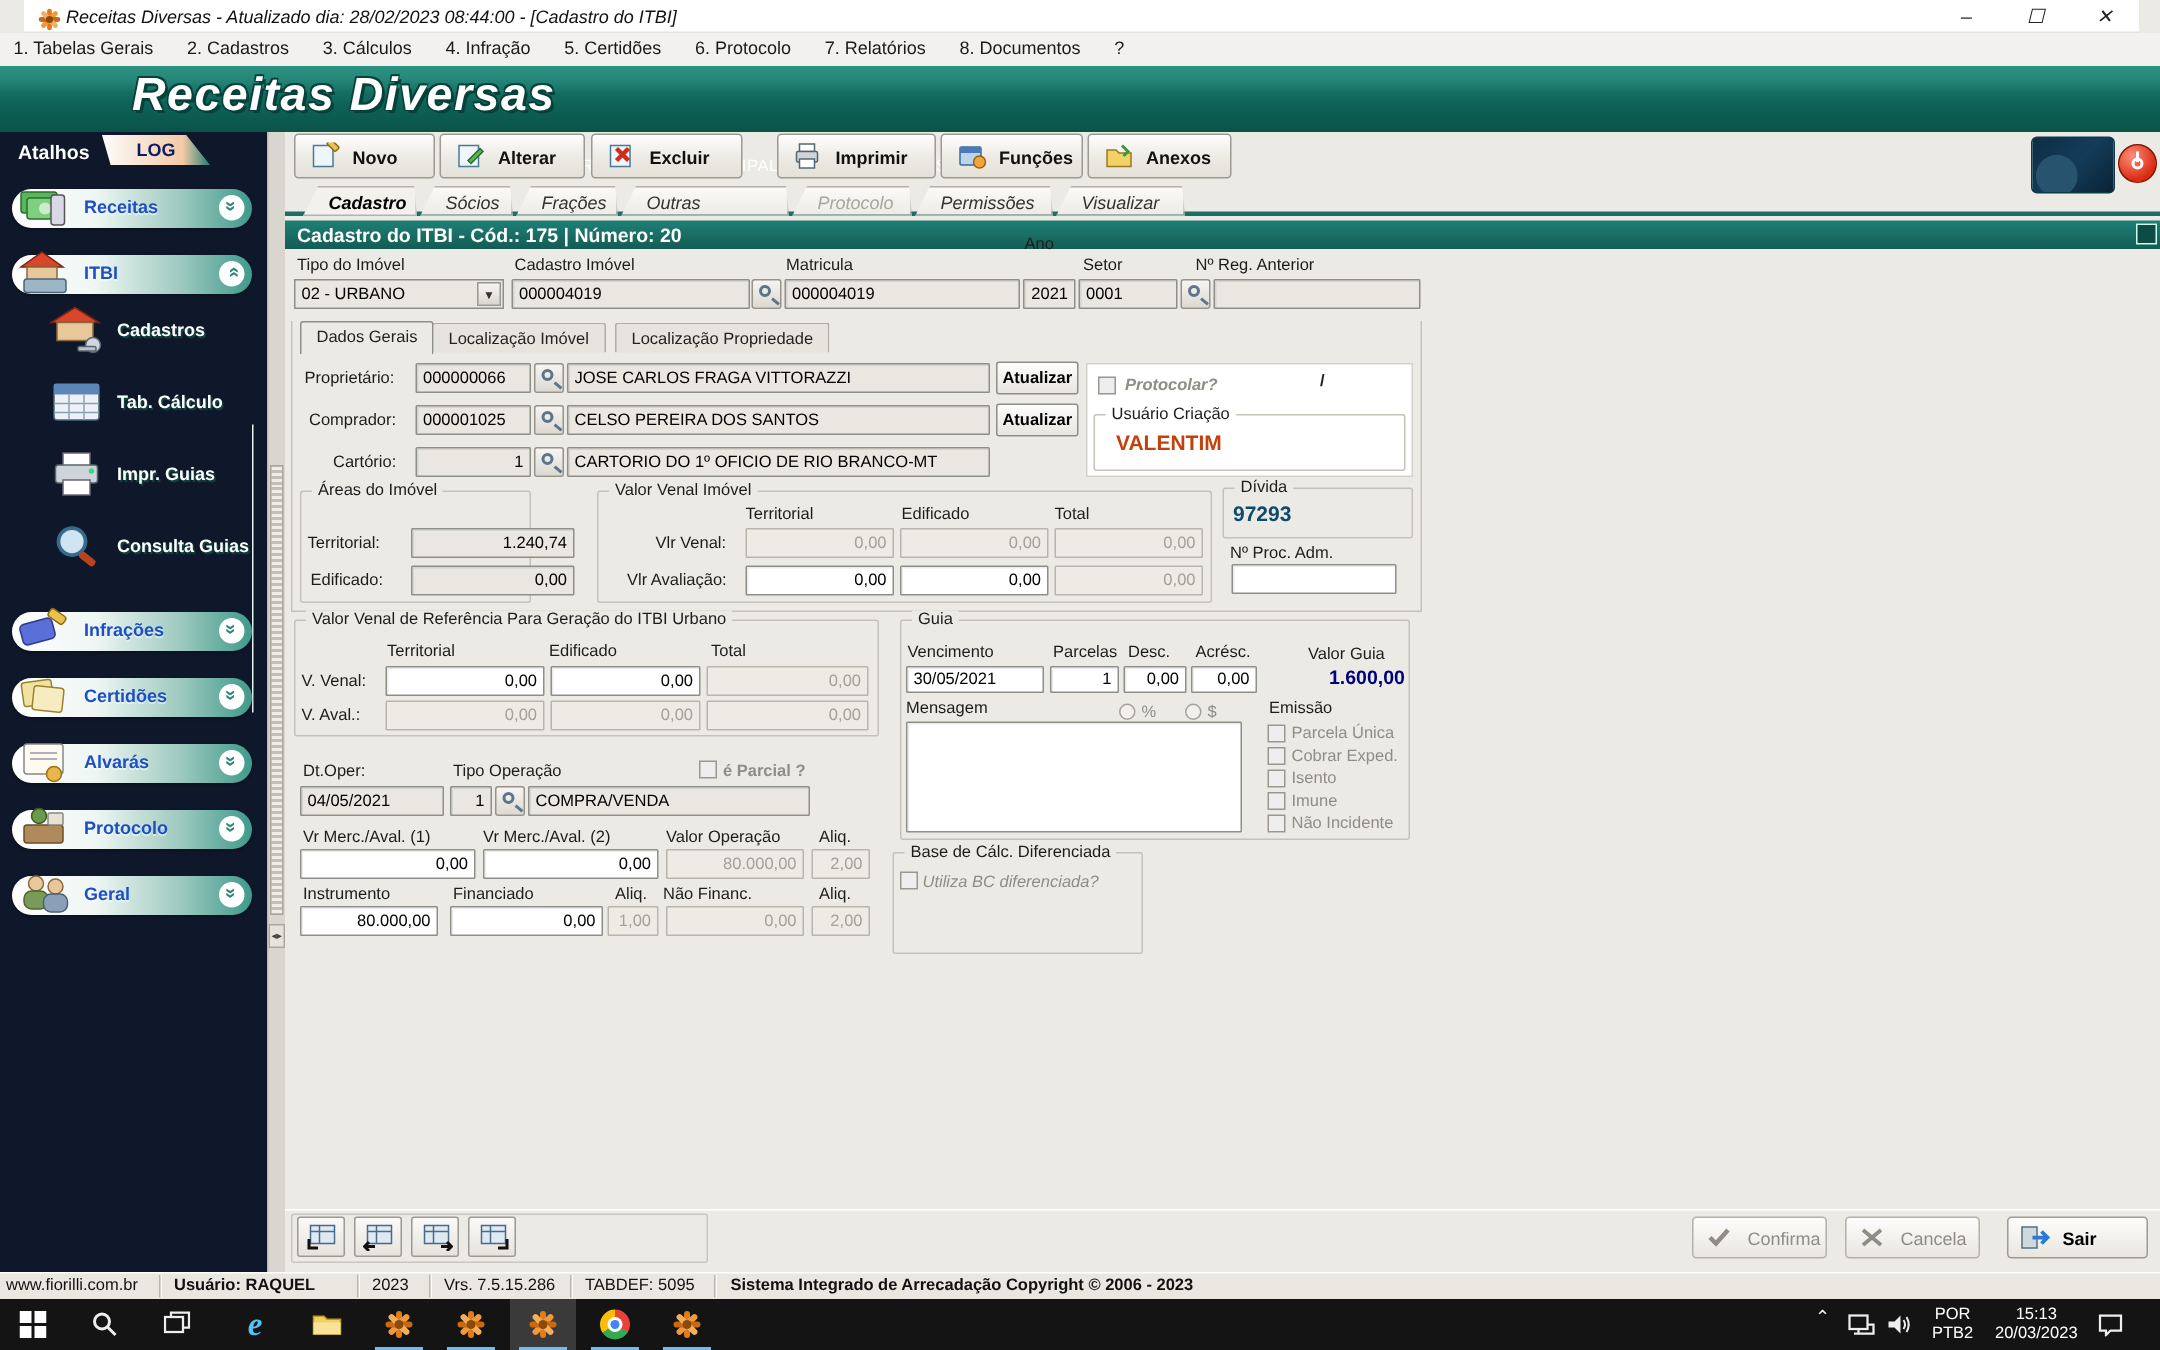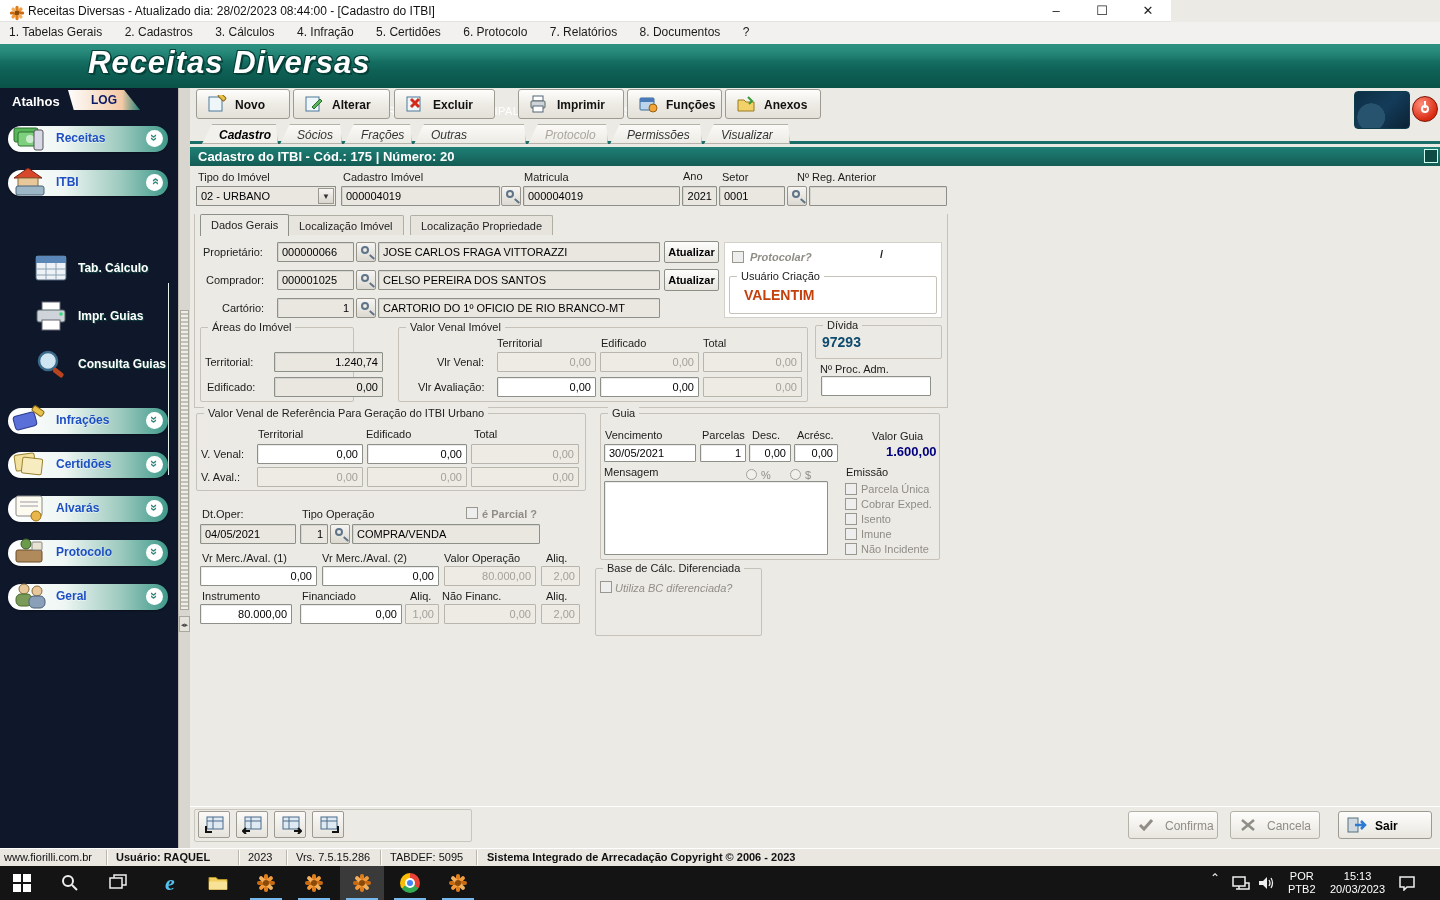--- a/index.html
+++ b/index.html
@@ -1,20 +1,20 @@
 <!DOCTYPE html>
 <html><head>
 <meta charset="utf-8">
 <style>
   * { margin:0; padding:0; box-sizing:border-box; }
   html,body { width:1440px; height:900px; font-family:"Liberation Sans", sans-serif; }
   #screen { position:relative; width:1440px; height:900px; background:#eceae4; overflow:hidden; }
 
   
-  .titlebar { position:absolute; left:0; top:0; width:1171px; height:22px; background:#fff; border-bottom:1px solid #e2e2e2; }
+  .titlebar { position:absolute; left:16px; top:0; width:1410px; height:22px; background:#fff; border-bottom:1px solid #e2e2e2;font-style:italic; }
   .titlebar .appico { position:absolute; left:7px; top:3px; }
   .titlebar .ttl { position:absolute; left:28px; top:4px; font-size:12px; color:#111; white-space:nowrap; }
   .winbtn { position:absolute; top:0; width:46px; height:22px; text-align:center; font-size:13px; color:#222; line-height:22px; }
   .menubar { position:absolute; left:0; top:22px; width:1440px; height:22px; background:#f2f1ef; }
   .menubar span { display:inline-block; padding:3px 9px 0 9px; font-size:12px; color:#1a1a1a; height:22px; }
 
   
   .banner { position:absolute; left:0; top:44px; width:1440px; height:44px;
     background:linear-gradient(180deg,#2d9181 0%,#15736600 40%), linear-gradient(180deg,#23897a 0%,#0e6156 60%,#0a5349 100%); }
   .banner .apptitle { position:absolute; left:88px; top:1px; font-size:31px; font-style:italic; font-weight:bold; color:#fff;
@@ -197,20 +197,29 @@
         <polygon points="16,2 30,12 2,12" fill="#d8472b" stroke="#7c2413"></polygon>
         <rect x="6" y="12" width="20" height="10" fill="#e8c89a" stroke="#8a6a3a"></rect>
         <rect x="4" y="20" width="28" height="9" rx="2" fill="#9db6c6" stroke="#4a6578"></rect>
       </svg>
       <span class="sb-lbl">ITBI</span>
       <span class="chev up"><i>»</i></span>
     </div>
 
     <div class="subpanel"></div>
 
+    <div class="subitem" style="top:112px">
+      <svg width="42" height="38" viewBox="0 0 42 38">
+        <polygon points="18,3 34,13 2,13" fill="#d8472b" stroke="#7c2413"></polygon>
+        <rect x="6" y="13" width="24" height="12" fill="#e8c89a" stroke="#8a6a3a"></rect>
+        <circle cx="30" cy="28" r="5" fill="#cfd6dd" stroke="#57636e"></circle>
+        <rect x="20" y="29" width="12" height="3" rx="1" fill="#b8c2cb" stroke="#57636e"></rect>
+      </svg>
+      <span class="si-lbl">Cadastros</span>
+    </div>
     <div class="subitem" style="top:160px">
       <svg width="42" height="38" viewBox="0 0 42 38">
         <rect x="4" y="6" width="30" height="24" rx="2" fill="#eef2f6" stroke="#4a6578"></rect>
         <rect x="4" y="6" width="30" height="7" fill="#5a86b8"></rect>
         <line x1="14" y1="13" x2="14" y2="30" stroke="#8aa2b5"></line>
           <line x1="24" y1="13" x2="24" y2="30" stroke="#8aa2b5"></line>
         <line x1="4" y1="19" x2="34" y2="19" stroke="#8aa2b5"></line>
           <line x1="4" y1="25" x2="34" y2="25" stroke="#8aa2b5"></line>
       </svg>
       <span class="si-lbl">Tab. Cálculo</span>
@@ -352,21 +361,21 @@
     <span class="da">▼</span>
   </div>
   <span class="lbl" style="left:343px;top:171px">Cadastro Imóvel</span>
   <div class="fld" style="left:341px;top:186px;width:159px">000004019</div>
   <div class="mag" style="left:501px;top:186px">
       <i></i>
       <b></b>
     </div>
   <span class="lbl" style="left:524px;top:171px">Matricula</span>
   <div class="fld" style="left:523px;top:186px;width:157px">000004019</div>
-  <span class="lbl" style="left:683px;top:170px">Ano</span>
+  <span class="lbl" style="left:683px;top:157px">Ano</span>
   <div class="fld num" style="left:682px;top:186px;width:35px">2021</div>
   <span class="lbl" style="left:722px;top:171px">Setor</span>
   <div class="fld" style="left:719px;top:186px;width:66px">0001</div>
   <div class="mag" style="left:787px;top:186px">
       <i></i>
       <b></b>
     </div>
   <span class="lbl" style="left:797px;top:171px">Nº Reg. Anterior</span>
   <div class="fld" style="left:809px;top:186px;width:138px"></div>
 

